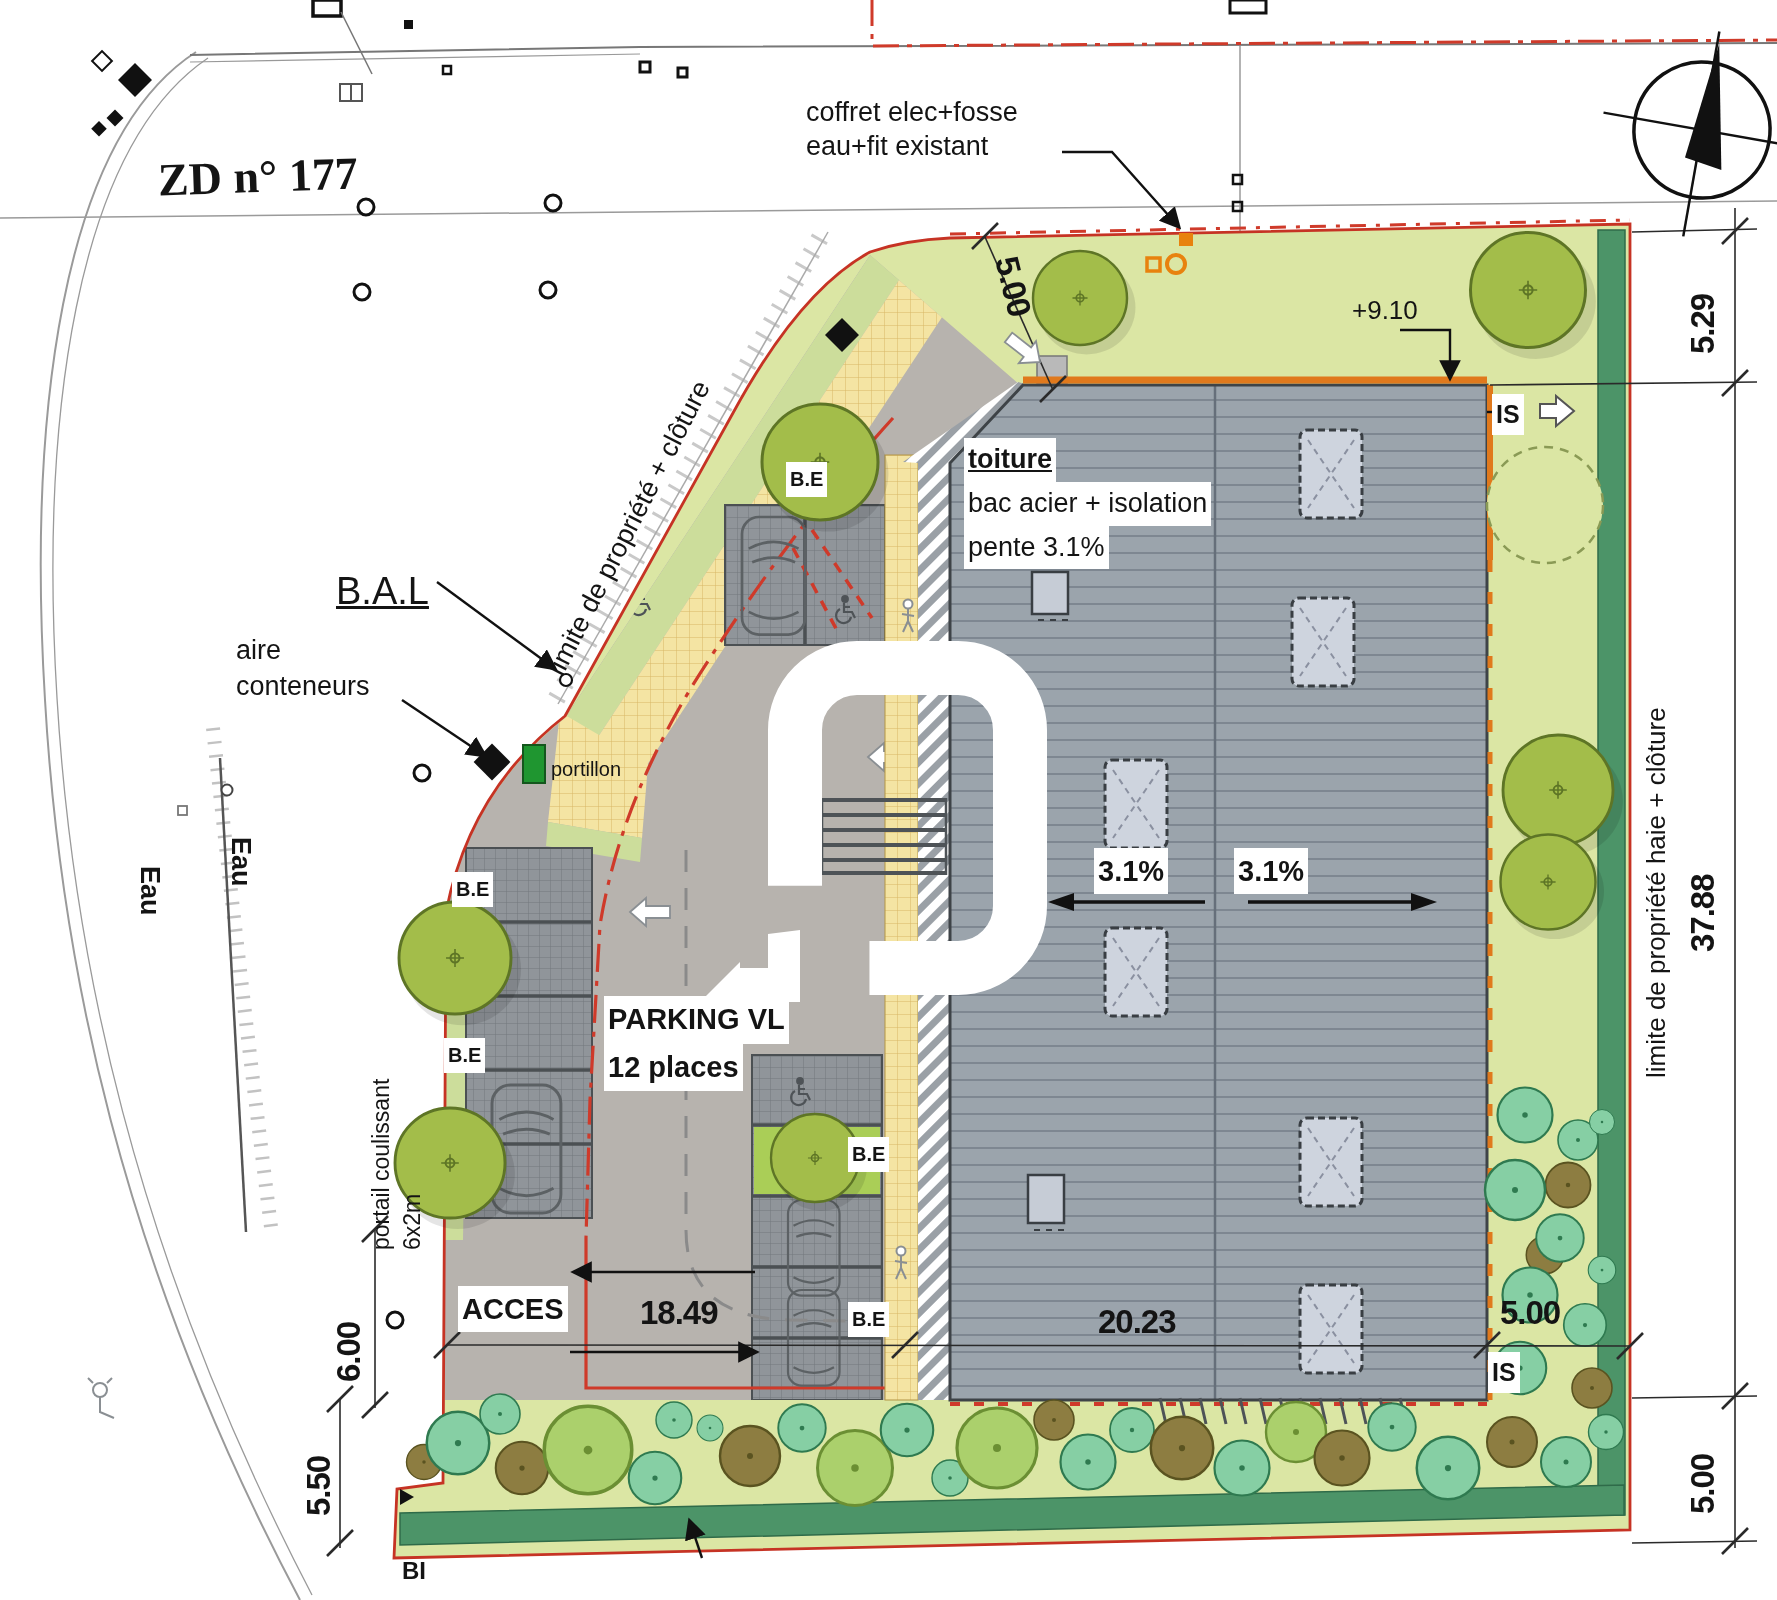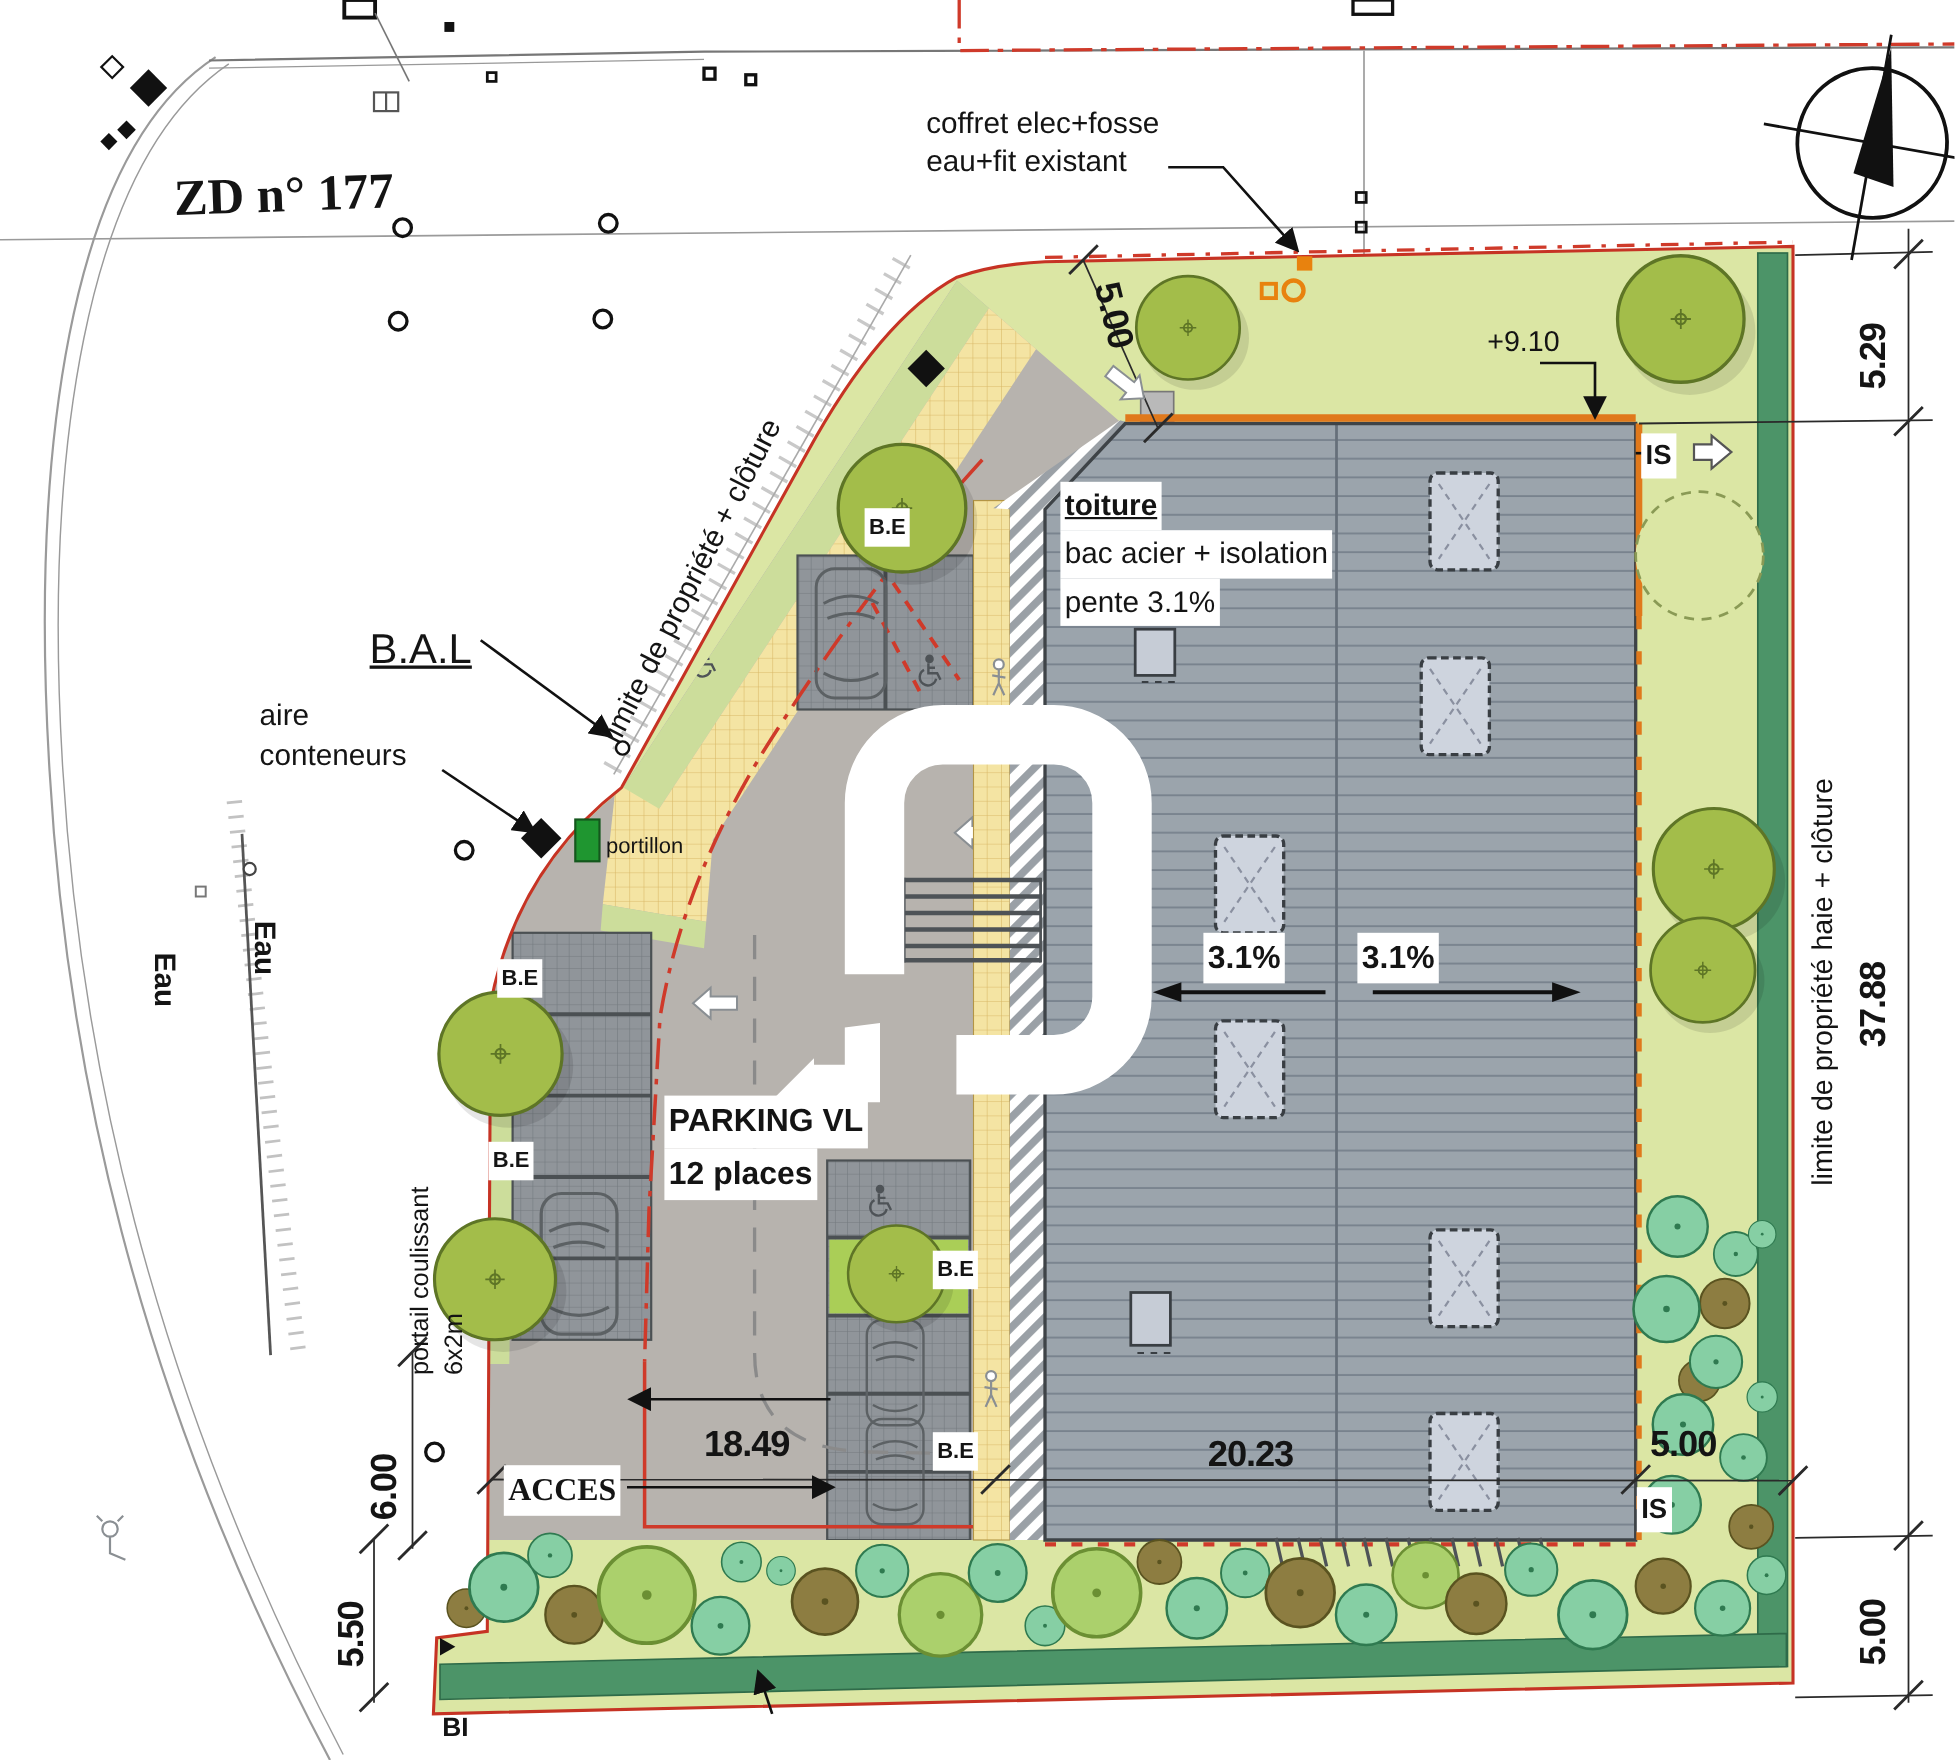--- a/index.html
+++ b/index.html
@@ -364,21 +364,21 @@
 
   <g>
     <rect x="795" y="668" width="225" height="300" rx="62" fill="none" stroke="#ffffff" stroke-width="54" stroke-dasharray="560 130 300"></rect>
     <path d="M 800,930 L 800,1002 L 740,1002 L 740,968 L 768,968 L 768,934 Z" fill="#ffffff"></path>
     <path d="M 740,1002 L 700,1002 L 740,962 Z" fill="#ffffff"></path>
   </g>
 </svg>
 
 <div class="lbl serif bold" style="left:158px;top:148px;font-size:46px;transform:rotate(-2deg);">ZD n° 177</div>
 
-<div class="lbl" style="left:806px;top:96px;font-size:27px;margin-left:36px;">
+<div class="lbl" style="left:806px;top:96px;font-size:27px;">
   <div>coffret elec+fosse</div>
   <div>eau+fit existant</div>
 </div>
 
 <div class="lbl" style="left:1352px;top:294px;font-size:26px;">+9.10</div>
 
 <div class="lbl bold bg" style="left:1492px;top:394px;font-size:25px;">
   <span>IS</span>
 </div>
 <div class="lbl bold bg" style="left:1488px;top:1352px;font-size:25px;">
@@ -409,21 +409,21 @@
 <div class="lbl bold bg" style="left:604px;top:996px;font-size:29px;line-height:1.3;">
   <span>PARKING VL</span><br>
   <span>12 places</span>
 </div>
 
 <div class="lbl bold bg" style="left:1094px;top:848px;font-size:29px;">
   <span>3.1%</span></div>
 <div class="lbl bold bg" style="left:1234px;top:848px;font-size:29px;">
   <span>3.1%</span></div>
 
-<div class="lbl bold bg" style="left:458px;top:1332px;font-size:29px;font-family:Liberation Serif, serif;">
+<div class="lbl bold bg" style="left:458px;top:1286px;font-size:29px;">
   <span>ACCES</span></div>
 
 <div class="lbl dim" style="left:640px;top:1292px;">18.49</div>
 <div class="lbl dim" style="left:1098px;top:1288px;margin-top:13px;">20.23</div>
 <div class="lbl dim" style="left:1500px;top:1292px;">5.00</div>
 
 <div class="lbl dim" style="left:1026px;top:252px;transform:rotate(76deg);transform-origin:0 0;">5.00</div>
 <div class="lbl dim rotccw" style="left:1682px;top:354px;">5.29</div>
 <div class="lbl dim rotccw" style="left:1682px;top:952px;">37.88</div>
 <div class="lbl dim rotccw" style="left:1682px;top:1514px;">5.00</div>

